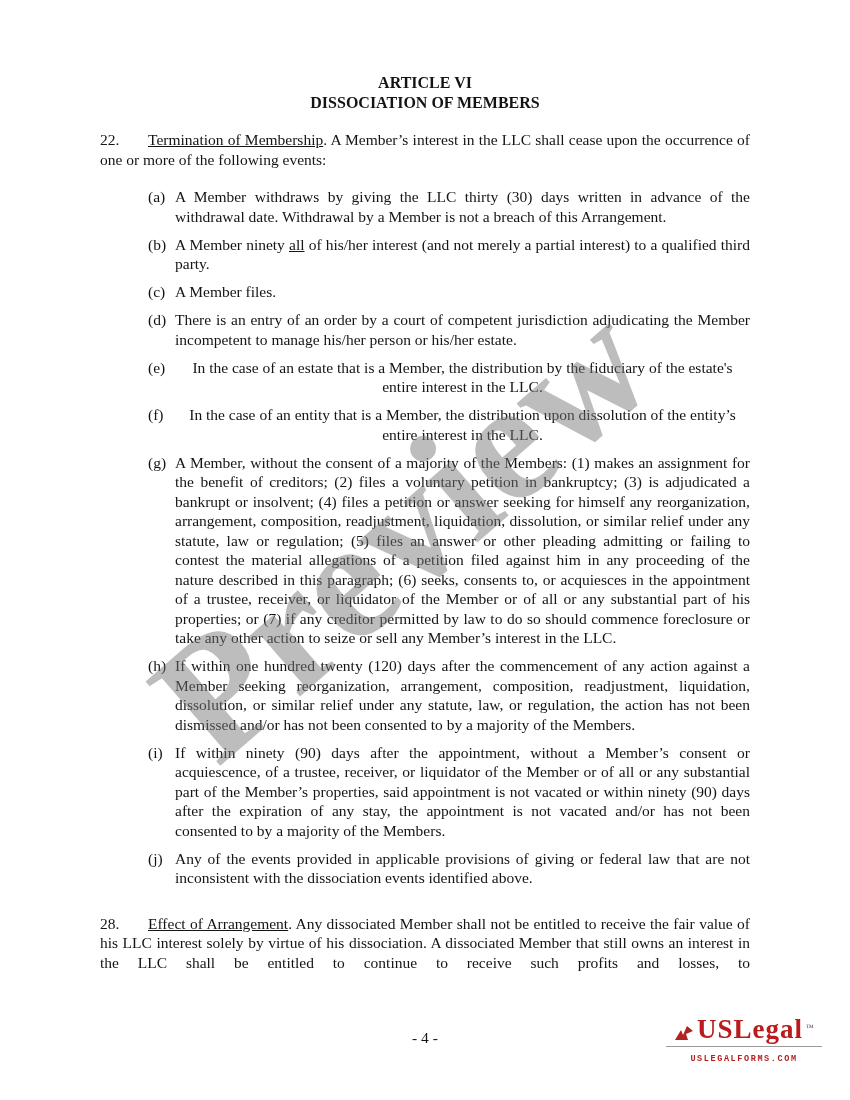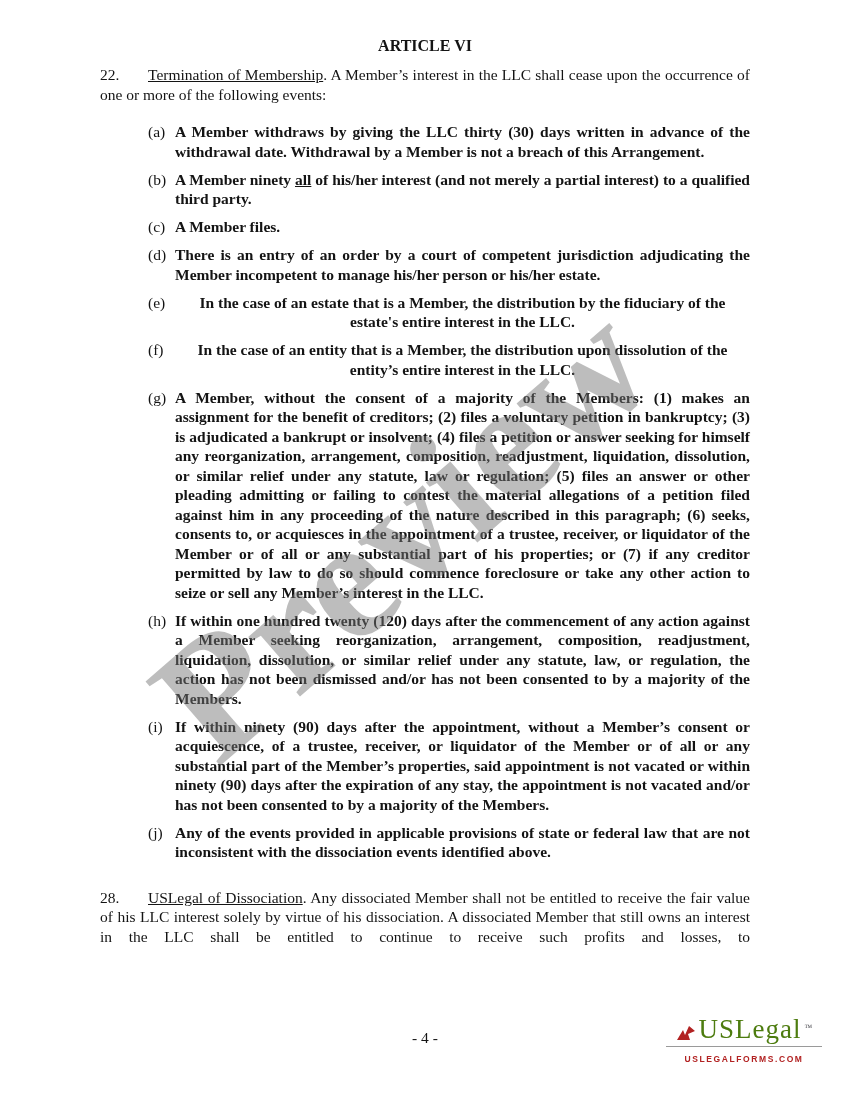--- a/index.html
+++ b/index.html
@@ -13,29 +13,29 @@
     background: #ffffff;
     font-family: "Liberation Serif", serif;
     color: #141414;
     font-size: 15.5px;
     line-height: 19.5px;
     overflow: hidden;
   }
 
   .content {
     position: relative;
-    padding: 36px 100px 0 100px;
+    padding: 73px 100px 0 100px;
     z-index: 2;
   }
 
   .doc-header { text-align: center; font-weight: bold; font-size: 16px; line-height: 20px; }
 
   .section {
     text-align: justify;
-    margin-top: 9px;
+    margin-top: 17px;
   }
   .section .sec-num {
     display: inline-block;
     width: 48px;
   }
   .u { text-decoration: underline; }
 
   .items {
     margin-left: 48px;
     margin-top: 18px;
@@ -44,21 +44,20 @@
     display: flex;
     margin-bottom: 8.5px;
   }
   .item-label {
     flex: 0 0 27px;
     width: 27px;
   }
   .item-text {
     flex: 1;
     text-align: justify;
-    font-weight: bold;
   }
   .item-text.align-left { text-align: center; }
 
   .section.justify-last {
     text-align-last: justify;
     margin-top: 26px;
   }
 
   .watermark {
     position: absolute;
@@ -92,56 +91,57 @@
     z-index: 2;
   }
   .logo-row {
     display: flex;
     align-items: flex-end;
     justify-content: center;
     gap: 3px;
   }
   .logo-text {
     font-family: "Liberation Serif", serif;
-    font-weight: normal;
+    font-weight: bold;
     font-size: 27px;
     line-height: 27px;
     letter-spacing: 1px;
-    color: #4d7c0f;
+    color: #b91c1c;
   }
   .logo-tm {
     font-size: 8px;
     color: #4a4a50;
     align-self: flex-start;
     margin-top: 2px;
   }
   .logo-rule {
     border: none;
     border-top: 1px solid #9a9a9a;
     margin: 3px 2px 3px 2px;
   }
   .logo-site {
-    font-family: Liberation Sans, sans-serif;
+    font-family: Liberation Mono, monospace;
     font-weight: bold;
     font-size: 8.5px;
     letter-spacing: 1.6px;
     color: #b22222;
   }
 </style>
 </head>
 <body>
 
 <div class="page">
 
   <div class="watermark">Preview</div>
 
   <div class="content">
 
     <div class="doc-header">
       <div>ARTICLE VI</div>
+      <div>DISSOCIATION OF MEMBERS</div>
     </div>
 
     <p class="section"><span class="sec-num">22.</span><span class="u">Termination of Membership</span><span>.  A Member’s interest in the LLC shall cease upon the occurrence of one or more of the following events:</span></p>
 
     <div class="items">
 
       <div class="item">
         <span class="item-label">(a)</span>
         <div class="item-text">A Member withdraws by giving the LLC thirty (30) days written in advance of the withdrawal date.  Withdrawal by a Member is not a breach of this Arrangement.</div>
       </div>
@@ -181,26 +181,26 @@
         <div class="item-text">If within one hundred twenty (120) days after the commencement of any action against a Member seeking reorganization, arrangement, composition, readjustment, liquidation, dissolution, or similar relief under any statute, law, or regulation, the action has not been dismissed and/or has not been consented to by a majority of the Members.</div>
       </div>
 
       <div class="item">
         <span class="item-label">(i)</span>
         <div class="item-text">If within ninety (90) days after the appointment, without a Member’s consent or acquiescence, of a trustee, receiver, or liquidator of the Member or of all or any substantial part of the Member’s properties, said appointment is not vacated or within ninety (90) days after the expiration of any stay, the appointment is not vacated and/or has not been consented to by a majority of the Members.</div>
       </div>
 
       <div class="item">
         <span class="item-label">(j)</span>
-        <div class="item-text">Any of the events provided in applicable provisions of state or federal law that are not inconsistent with the dissociation events identified above.</div>
+        <div class="item-text">Any of the events provided in applicable provisions of giving or federal law that are not inconsistent with the dissociation events identified above.</div>
       </div>
 
     </div>
 
-    <p class="section justify-last"><span class="sec-num">28.</span><span class="u">USLegal of Dissociation</span><span>.  Any dissociated Member shall not be entitled to receive the fair value of his LLC interest solely by virtue of his dissociation. A dissociated Member that still owns an interest in the LLC shall be entitled to continue to receive such profits and losses, to</span></p>
+    <p class="section justify-last"><span class="sec-num">28.</span><span class="u">Effect of Arrangement</span><span>.  Any dissociated Member shall not be entitled to receive the fair value of his LLC interest solely by virtue of his dissociation. A dissociated Member that still owns an interest in the LLC shall be entitled to continue to receive such profits and losses, to</span></p>
 
   </div>
 
   <div class="footer-pagenum">- 4 -</div>
 
   <div class="logo">
     <div class="logo-row">
       <svg width="20" height="18" viewBox="0 0 20 18">
         <path d="M1 15 L7 5 L9 10 L13 1 L19 6 L12 9 L14 15 Z" fill="#b22222"></path>
       </svg>

